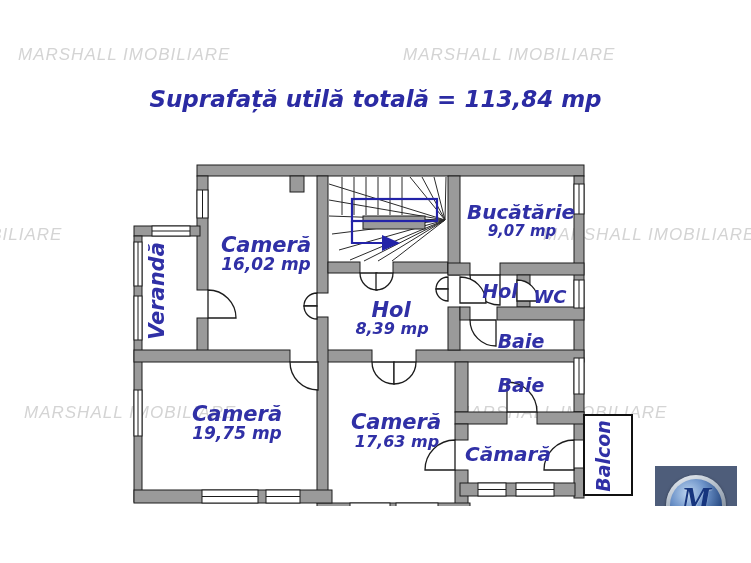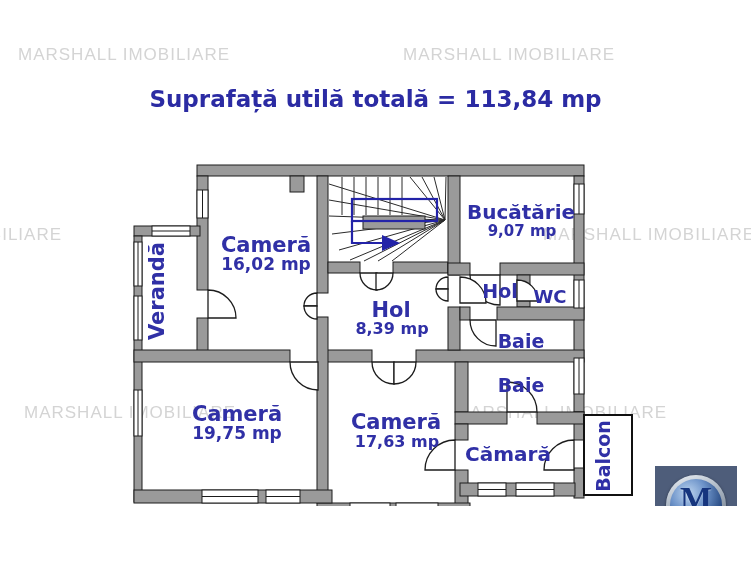--- a/index.html
+++ b/index.html
@@ -1,17 +1,17 @@
 <!DOCTYPE html>
 <html><head>
 <meta charset="utf-8">
 <style>
   html,body{margin:0;padding:0;background:#ffffff;}
   #canvas{position:relative;width:751px;height:506px;background:#ffffff;overflow:hidden;
-          font-family:"DejaVu Sans","Liberation Sans",sans-serif;}
+          font-family:"DejaVu Sans","Liberation Sans",sans-serif;font-style:italic;}
   
   .wm{position:absolute;font-family:"Liberation Sans",sans-serif;font-size:17px;
       color:#d4d4d4;letter-spacing:1px;white-space:nowrap;line-height:1;z-index:1;}
   
   .title{position:absolute;top:44px;left:0;width:100%;text-align:center;z-index:3;
          font-family:"Liberation Sans",sans-serif;font-weight:bold;font-size:26px;
          letter-spacing:3px;color:#24249c;line-height:1;}
   .subtitle{position:absolute;top:86px;left:0;width:100%;text-align:center;z-index:3;
             font-family:"DejaVu Sans",sans-serif;font-weight:bold;font-size:23px;
             color:#2b2ba3;line-height:1.2;}

